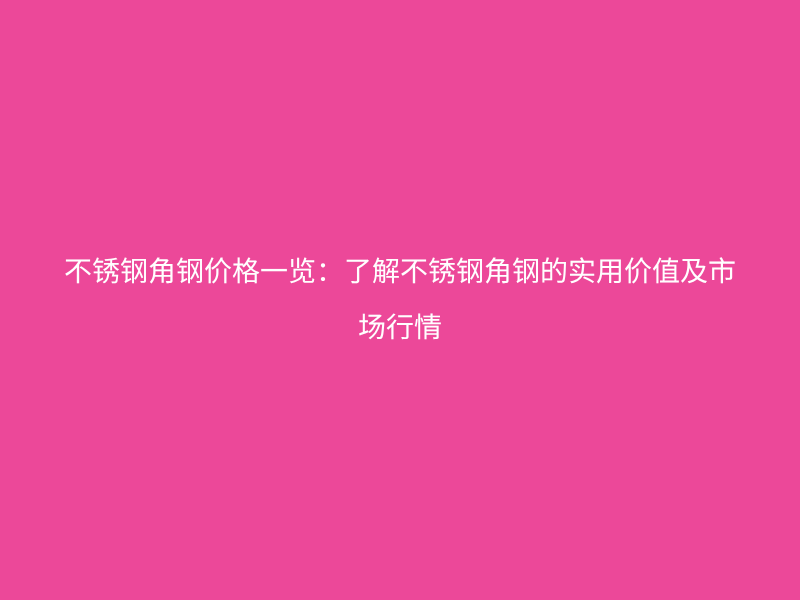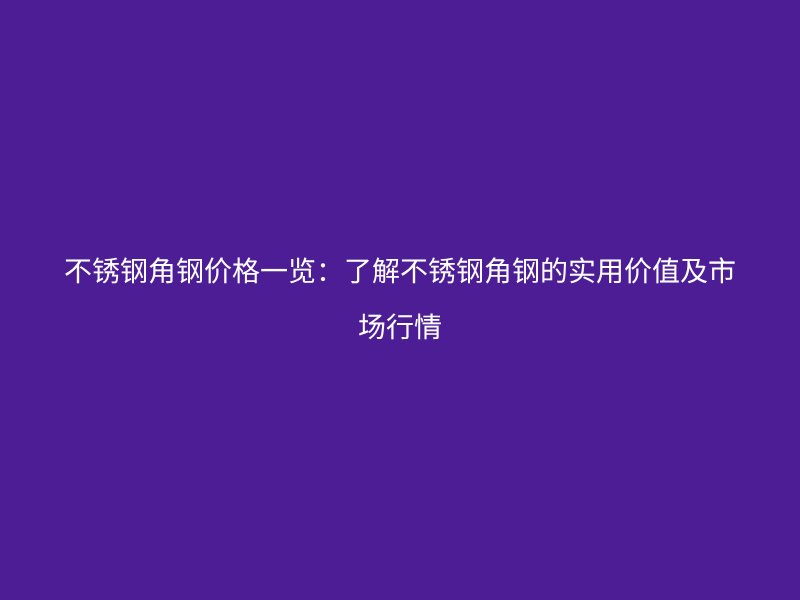--- a/index.html
+++ b/index.html
@@ -12,21 +12,21 @@
     height: 600px;
     overflow: hidden;
     font-family: "DejaVu Sans", "Liberation Sans", sans-serif;
   }
 
   .title-card {
     position: relative;
     box-sizing: border-box;
     width: 800px;
     height: 600px;
-    background-color: #4c1d95;
+    background-color: #ec4899;
     display: flex;
     align-items: center;
     justify-content: center;
   }
 
   .title-block {
     width: 700px;
     text-align: center;
     padding: 0 10px;
     box-sizing: border-box;

